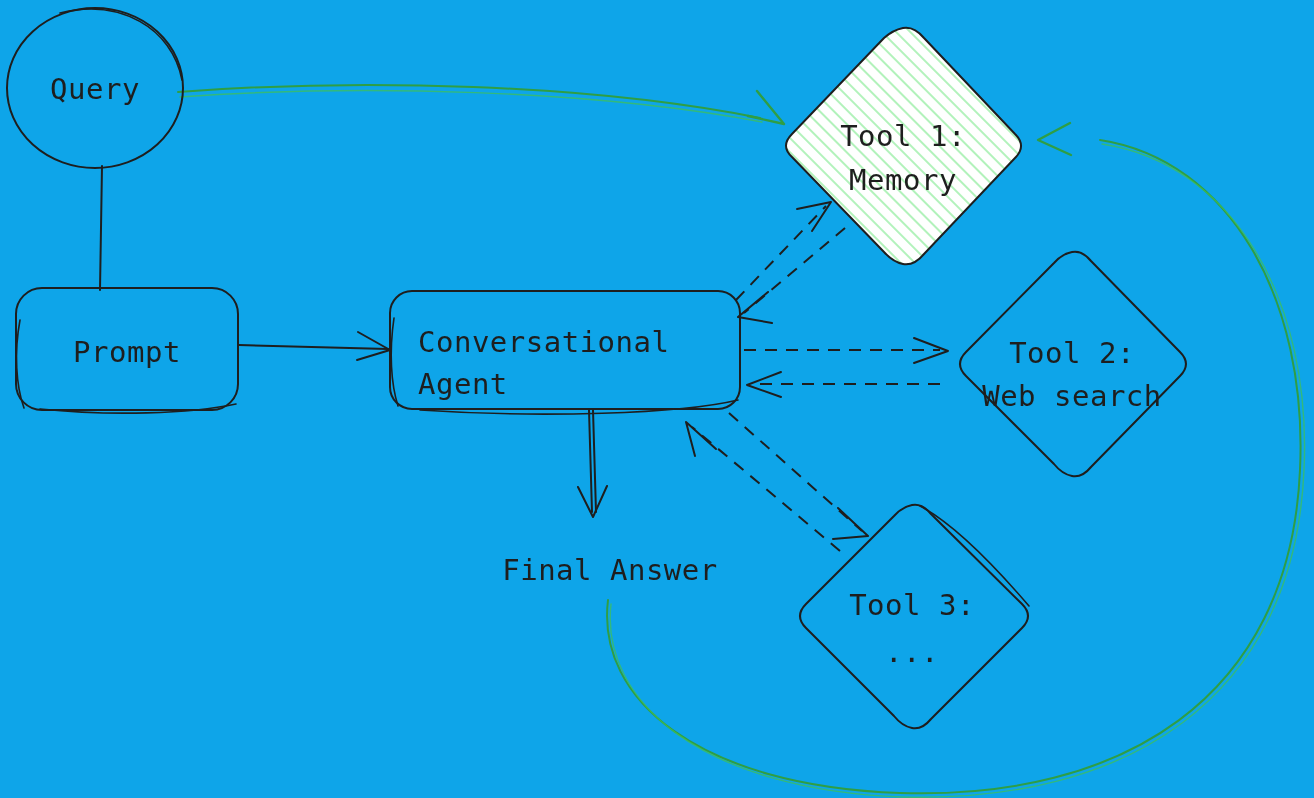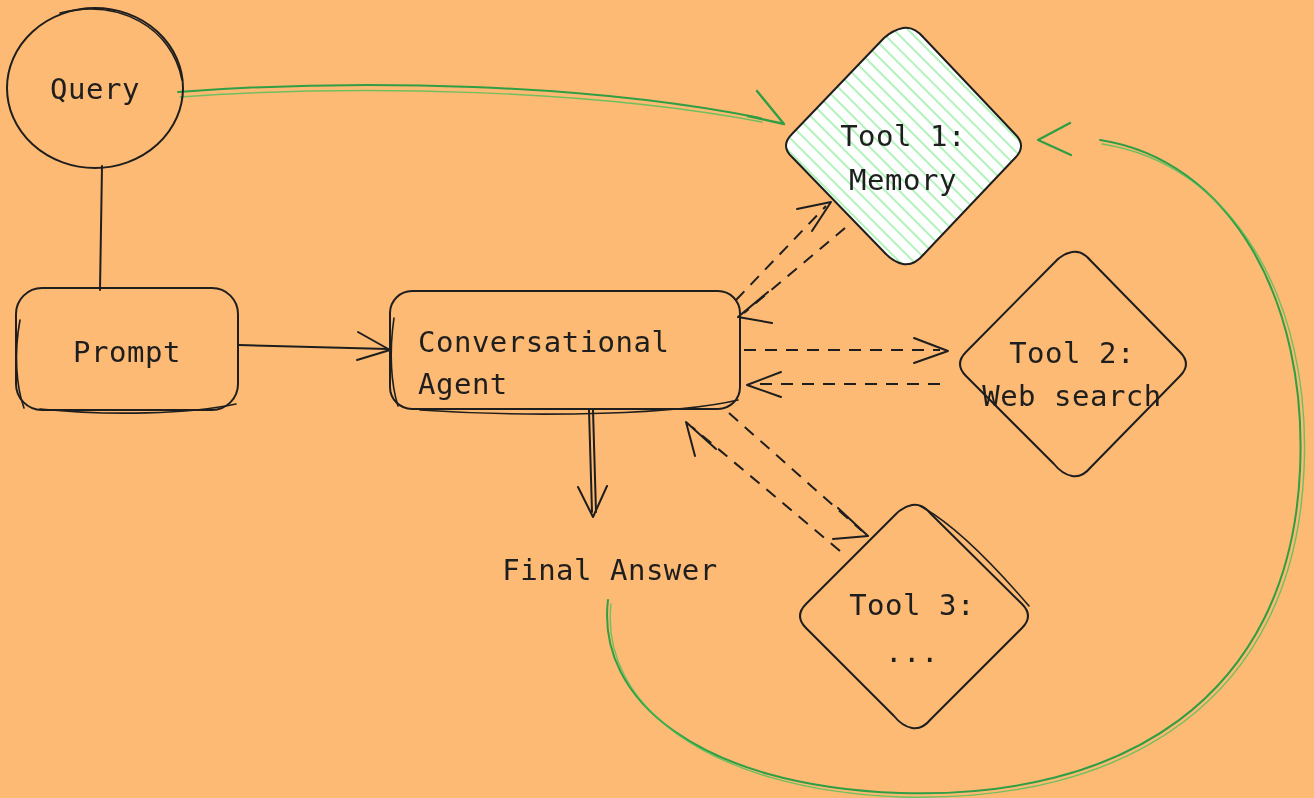--- a/index.html
+++ b/index.html
@@ -11,21 +11,21 @@
   body {
     width: 1314px;
     height: 798px;
     overflow: hidden;
     font-family: "DejaVu Sans Mono", "Liberation Mono", monospace;
   }
   #diagram-root {
     position: relative;
     width: 1314px;
     height: 798px;
-    background: #fdba74;
+    background: #0ea5e9;
   }
   svg#diagram-svg {
     position: absolute;
     left: 0;
     top: 0;
     width: 1314px;
     height: 798px;
     display: block;
   }
   .node-label {

